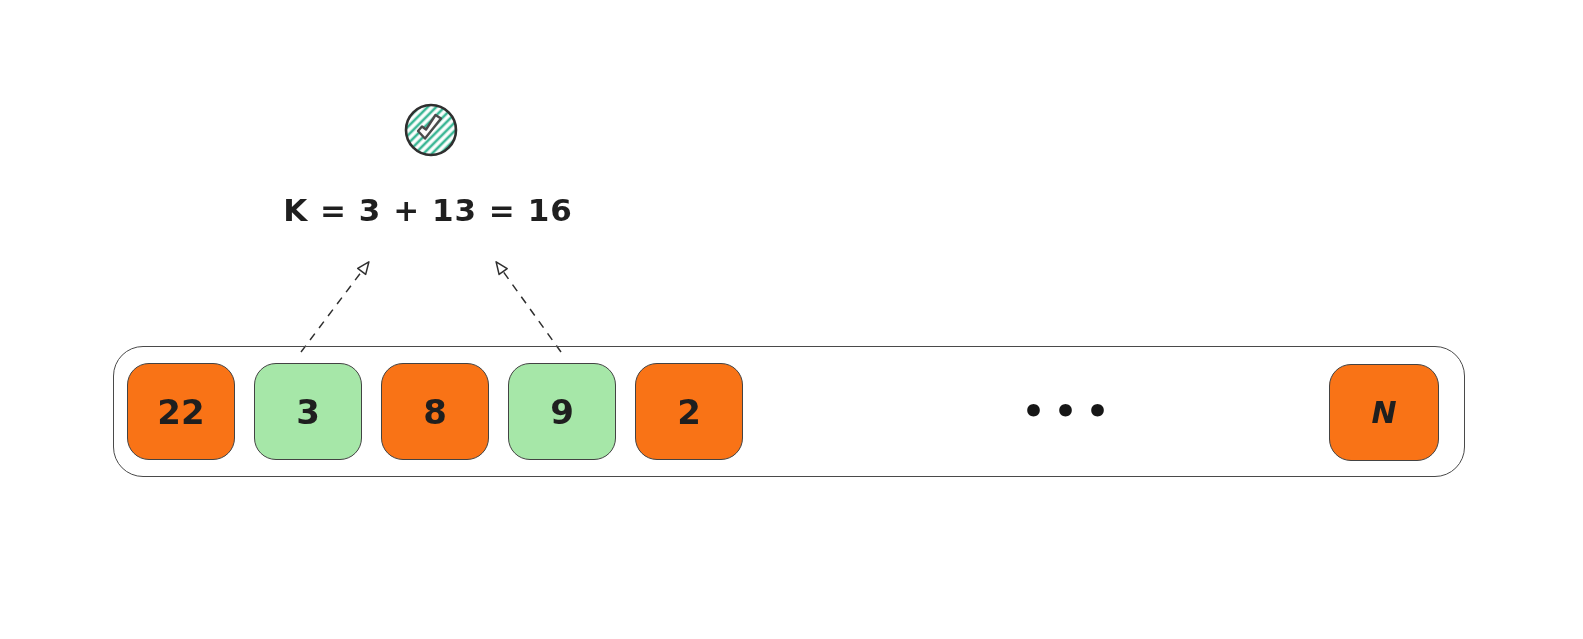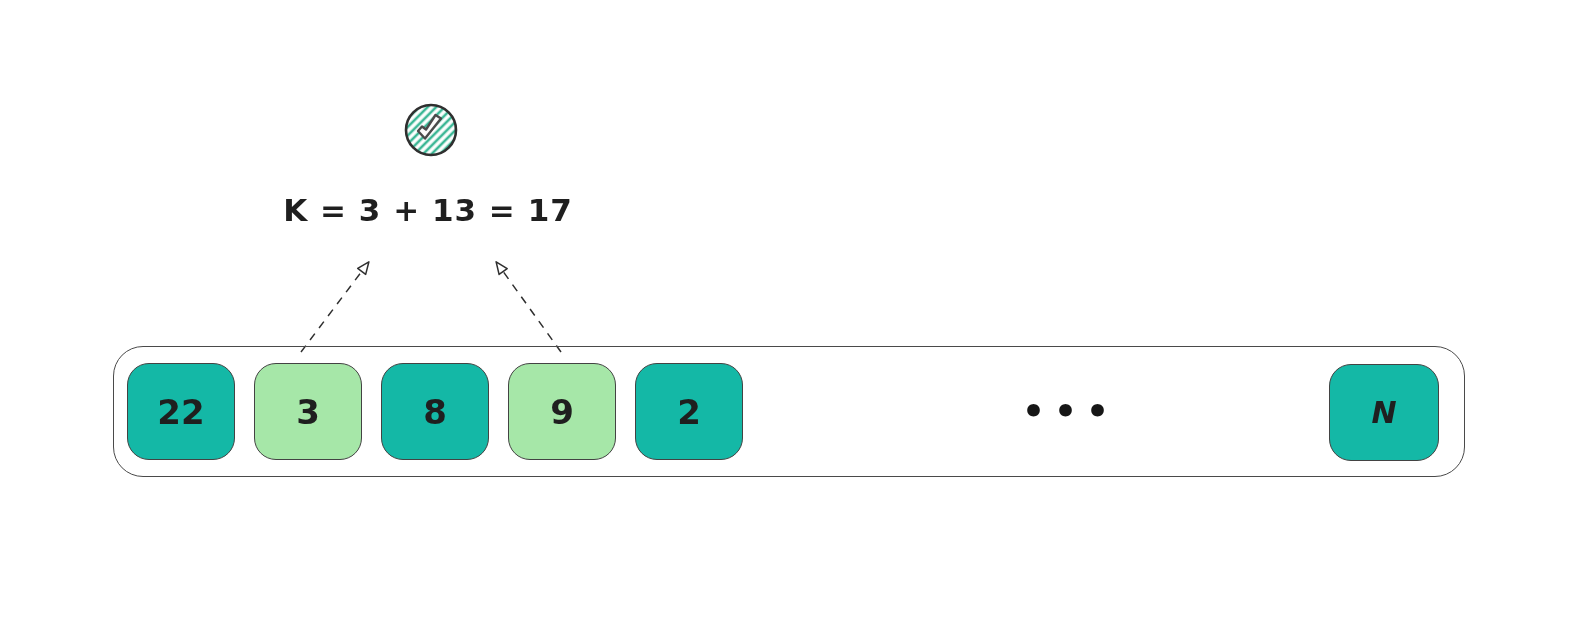--- a/index.html
+++ b/index.html
@@ -61,21 +61,21 @@
     align-items: center;
     padding-left: 13px;
     gap: 19px;
   }
   .cell {
     width: 108px;
     height: 97px;
     box-sizing: border-box;
     border: 1.6px solid #434343;
     border-radius: 22px;
-    background: #14b8a6;
+    background: #f97316;
     display: flex;
     align-items: center;
     justify-content: center;
     font-size: 34px;
     font-weight: 600;
     color: #1f1f1f;
     flex: 0 0 auto;
   }
   .cell.highlight {
     background: #a6e7a8;
@@ -122,21 +122,21 @@
         <pattern id="hachure" width="6" height="6" patternUnits="userSpaceOnUse" patternTransform="rotate(-45)">
           <rect width="6" height="6" fill="#ffffff"></rect>
           <line x1="0" y1="3" x2="6" y2="3" stroke="#3bb795" stroke-width="2.6"></line>
         </pattern>
       </defs>
       <circle cx="28" cy="28" r="25" fill="url(#hachure)" stroke="#2f2f2f" stroke-width="2.6"></circle>
       <path d="M 15 29 L 22 36.5 L 38 16.5 L 32.5 13 L 23 27.5 L 19 24.5 Z" fill="#fbfbfb" stroke="#4a4a4a" stroke-width="2.4" stroke-linejoin="round"></path>
     </svg>
   </div>
 
-  <div class="formula">K = 3 + 13 = 17</div>
+  <div class="formula">K = 3 + 13 = 16</div>
 
   <div class="array-box">
     <div class="cell">22</div>
     <div class="cell highlight">3</div>
     <div class="cell">8</div>
     <div class="cell highlight">9</div>
     <div class="cell">2</div>
 
     <div class="dots">•••</div>
 

